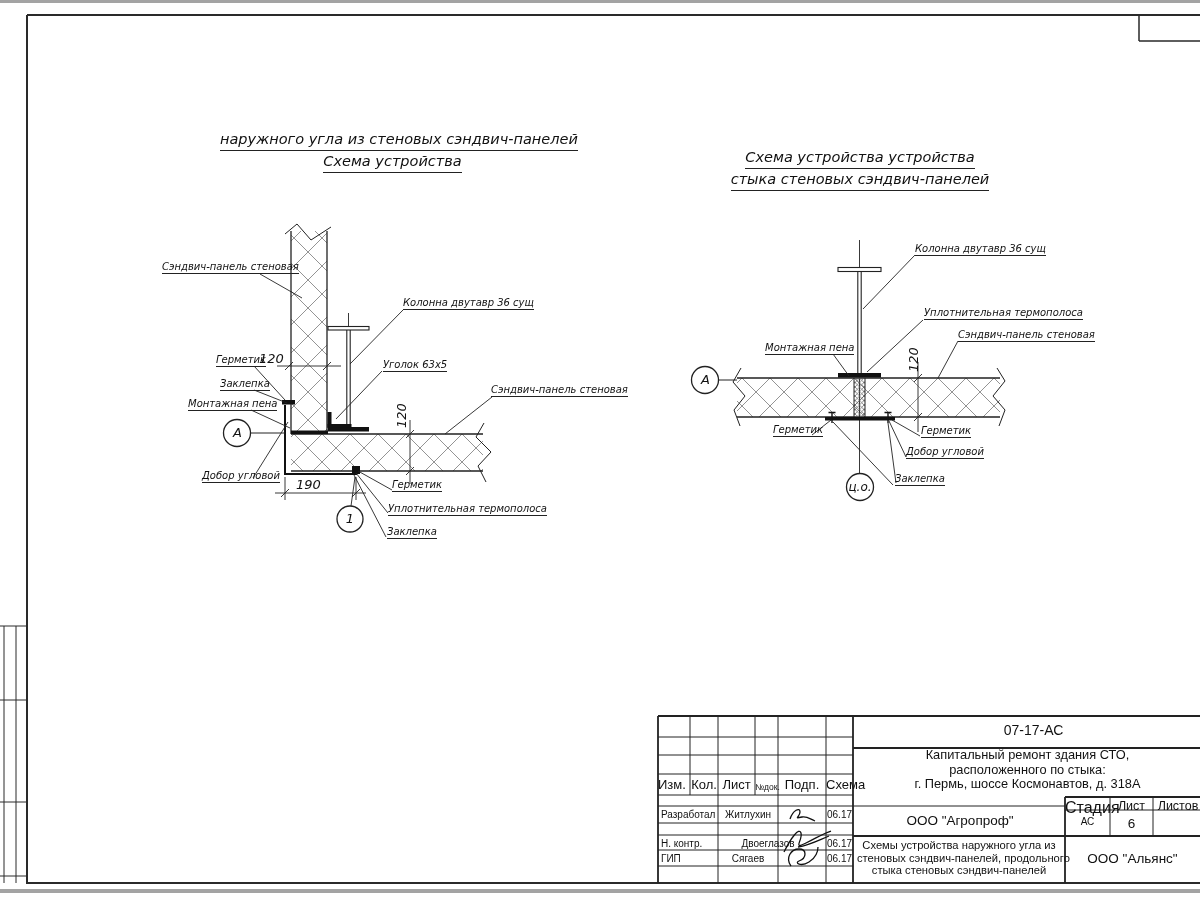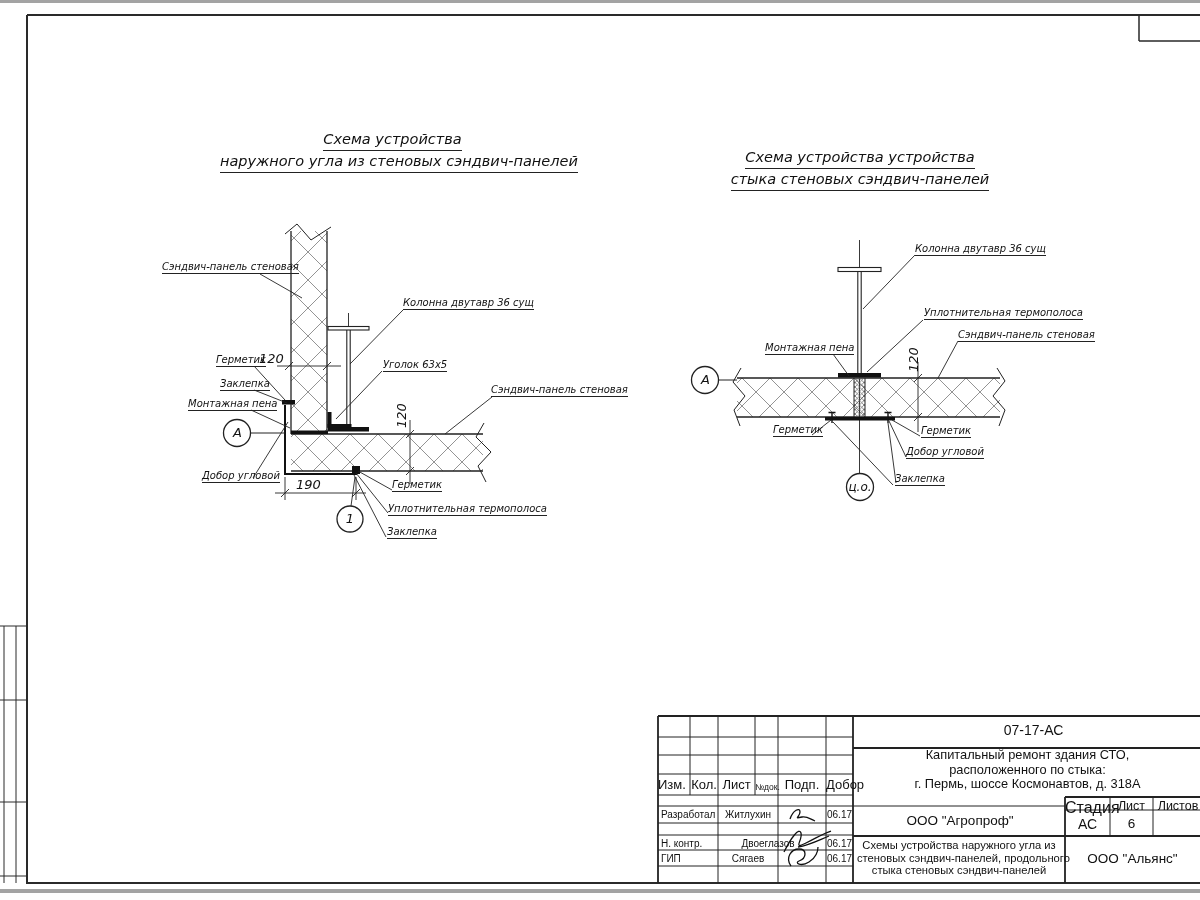--- a/index.html
+++ b/index.html
@@ -159,22 +159,22 @@
       <path d="M812,435 L831,420"></path>
       <path d="M920,436 L892,420"></path>
       <path d="M906,457 L889,421"></path>
       <path d="M896,483 L888,423"></path>
       <path d="M893,485 L833,422"></path>
     </g>
   </g>
 </svg>
 
 <div class="t ttl" style="left:220px;top:129px;width:345px;">
+  <span class="ln"><span>наружного угла из стеновых сэндвич-панелей</span></span>
   <span class="ln"><span>Схема устройства</span></span>
-  <span class="ln"><span>наружного угла из стеновых сэндвич-панелей</span></span>
 </div>
 <div class="t ttl" style="left:700px;top:147px;width:320px;">
   <span class="ln"><span>Схема устройства устройства</span></span>
   <span class="ln"><span>стыка стеновых сэндвич-панелей</span></span>
 </div>
 
 <div class="t lbl" style="left:162px;top:261px;">Сэндвич-панель стеновая</div>
 <div class="t lbl" style="left:403px;top:297px;">Колонна двутавр 36 сущ</div>
 <div class="t lbl" style="left:216px;top:354px;">Герметик</div>
 <div class="t lbl" style="left:220px;top:378px;">Заклепка</div>
@@ -210,40 +210,40 @@
   <span style="display:block">Капитальный ремонт здания СТО,</span>
   <span style="display:block">расположенного по стыка:</span>
   <span style="display:block">г. Пермь, шоссе Космонавтов, д. 318А</span>
 </div>
 
 <div class="t tb tb-c" style="left:658px;top:777px;width:16px;">Изм.</div>
 <div class="t tb tb-c" style="left:690px;top:777px;width:28px;">Кол.</div>
 <div class="t tb tb-c" style="left:718px;top:777px;width:37px;">Лист</div>
 <div class="t tb tb-c tb-xs" style="left:755px;top:782px;width:23px;">№док.</div>
 <div class="t tb tb-c" style="left:778px;top:777px;width:48px;">Подп.</div>
-<div class="t tb tb-c" style="left:826px;top:777px;width:27px;">Добор</div>
+<div class="t tb tb-c" style="left:826px;top:777px;width:27px;">Схема</div>
 
 <div class="t tb tb-sm" style="left:661px;top:809px;">Разработал</div>
 <div class="t tb tb-sm tb-c" style="left:720px;top:809px;width:56px;">Житлухин</div>
 <div class="t tb tb-sm tb-c" style="left:826px;top:809px;width:27px;">06.17</div>
 
 <div class="t tb tb-sm" style="left:661px;top:838px;">Н. контр.</div>
 <div class="t tb tb-sm tb-c" style="left:720px;top:838px;width:56px;padding-left:20px;">Двоеглазов</div>
 <div class="t tb tb-sm tb-c" style="left:826px;top:838px;width:27px;">06.17</div>
 
 <div class="t tb tb-sm" style="left:661px;top:853px;">ГИП</div>
 <div class="t tb tb-sm tb-c" style="left:720px;top:853px;width:56px;">Сягаев</div>
 <div class="t tb tb-sm tb-c" style="left:826px;top:853px;width:27px;">06.17</div>
 
 <div class="t tb tb-c" style="left:855px;top:813px;width:210px;font-size:13.5px;">ООО "Агропроф"</div>
 
 <div class="t tb tb-c" style="left:1065px;top:799px;width:45px;font-size:16px;">Стадия</div>
 <div class="t tb tb-c" style="left:1110px;top:799px;width:43px;font-size:12.5px;">Лист</div>
 <div class="t tb tb-c" style="left:1153px;top:799px;width:50px;font-size:12.5px;">Листов</div>
-<div class="t tb tb-c" style="left:1065px;top:816px;width:45px;font-size:14px;">АС</div>
+<div class="t tb tb-c" style="left:1065px;top:816px;width:45px;font-size:10px;">АС</div>
 <div class="t tb tb-c" style="left:1110px;top:816px;width:43px;font-size:13.5px;">6</div>
 
 <div class="t tb tb-c tb-title" style="left:857px;top:839px;width:204px;">
   <span style="display:block">Схемы устройства наружного угла из</span>
   <span style="display:block">стеновых сэндвич-панелей, продольного</span>
   <span style="display:block">стыка стеновых сэндвич-панелей</span>
 </div>
 
 <div class="t tb tb-c" style="left:1067px;top:851px;width:131px;font-size:13.5px;">ООО "Альянс"</div>
 

